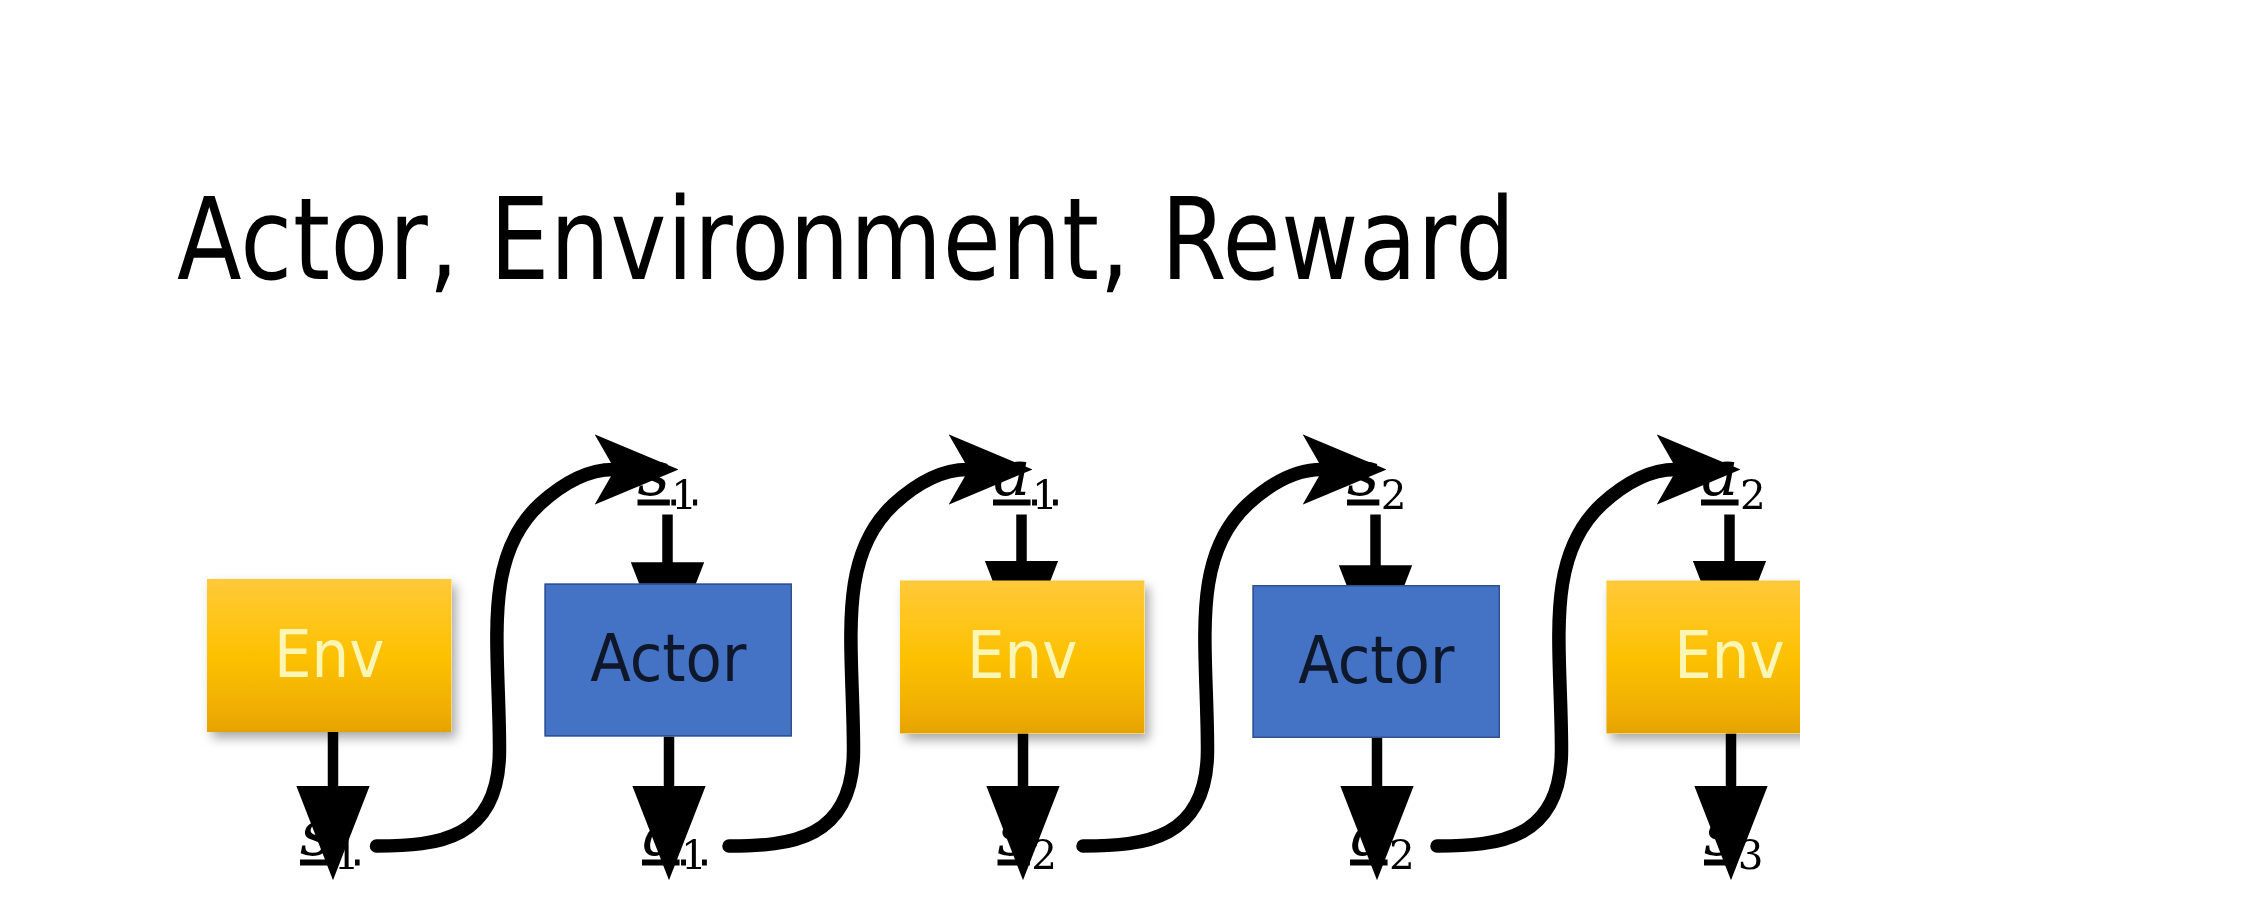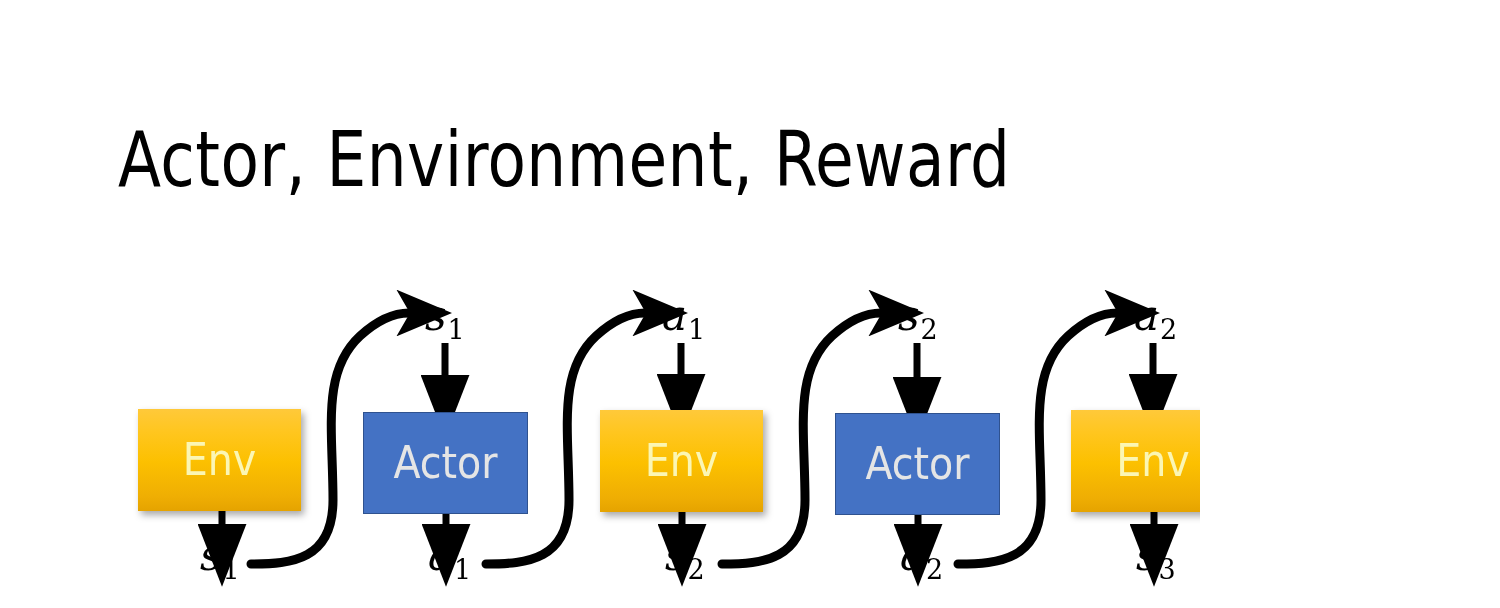--- a/index.html
+++ b/index.html
@@ -44,21 +44,20 @@
     pointer-events: none;
   }
 
   
   .node {
     position: absolute;
     display: flex;
     align-items: center;
     justify-content: center;
     box-sizing: border-box;
-    margin-top: 23px;
   }
   .node-label {
     font-family: "DejaVu Sans Condensed", "Liberation Sans", sans-serif;
     font-weight: 300;
     font-size: 44px;
     line-height: 44px;
     white-space: nowrap;
   }
   .node-env {
     background: linear-gradient(180deg,
@@ -70,32 +69,33 @@
     box-shadow: 3px 4px 7px rgba(0,0,0,0.34);
   }
   .node-env .node-label {
     color: #fbf6b4;
   }
   .node-actor {
     background: #4472c4;
     border: 1px solid #2f528f;
   }
   .node-actor .node-label {
-    color: #e5e5e5;
+    color: #0f172a;
   }
 
   
   .mlabel {
     position: absolute;
     font-family: "DejaVu Serif", "Liberation Serif", serif;
     font-style: italic;
     font-size: 42px;
     line-height: 42px;
     color: #000000;
     white-space: nowrap;
+    text-decoration: underline;
   }
   .mlabel .sub {
     font-size: 27px;
     font-style: normal;
     vertical-align: baseline;
     position: relative;
     top: 9px;
     left: 1px;
     font-family: "DejaVu Serif", "Liberation Serif", serif;
   }

